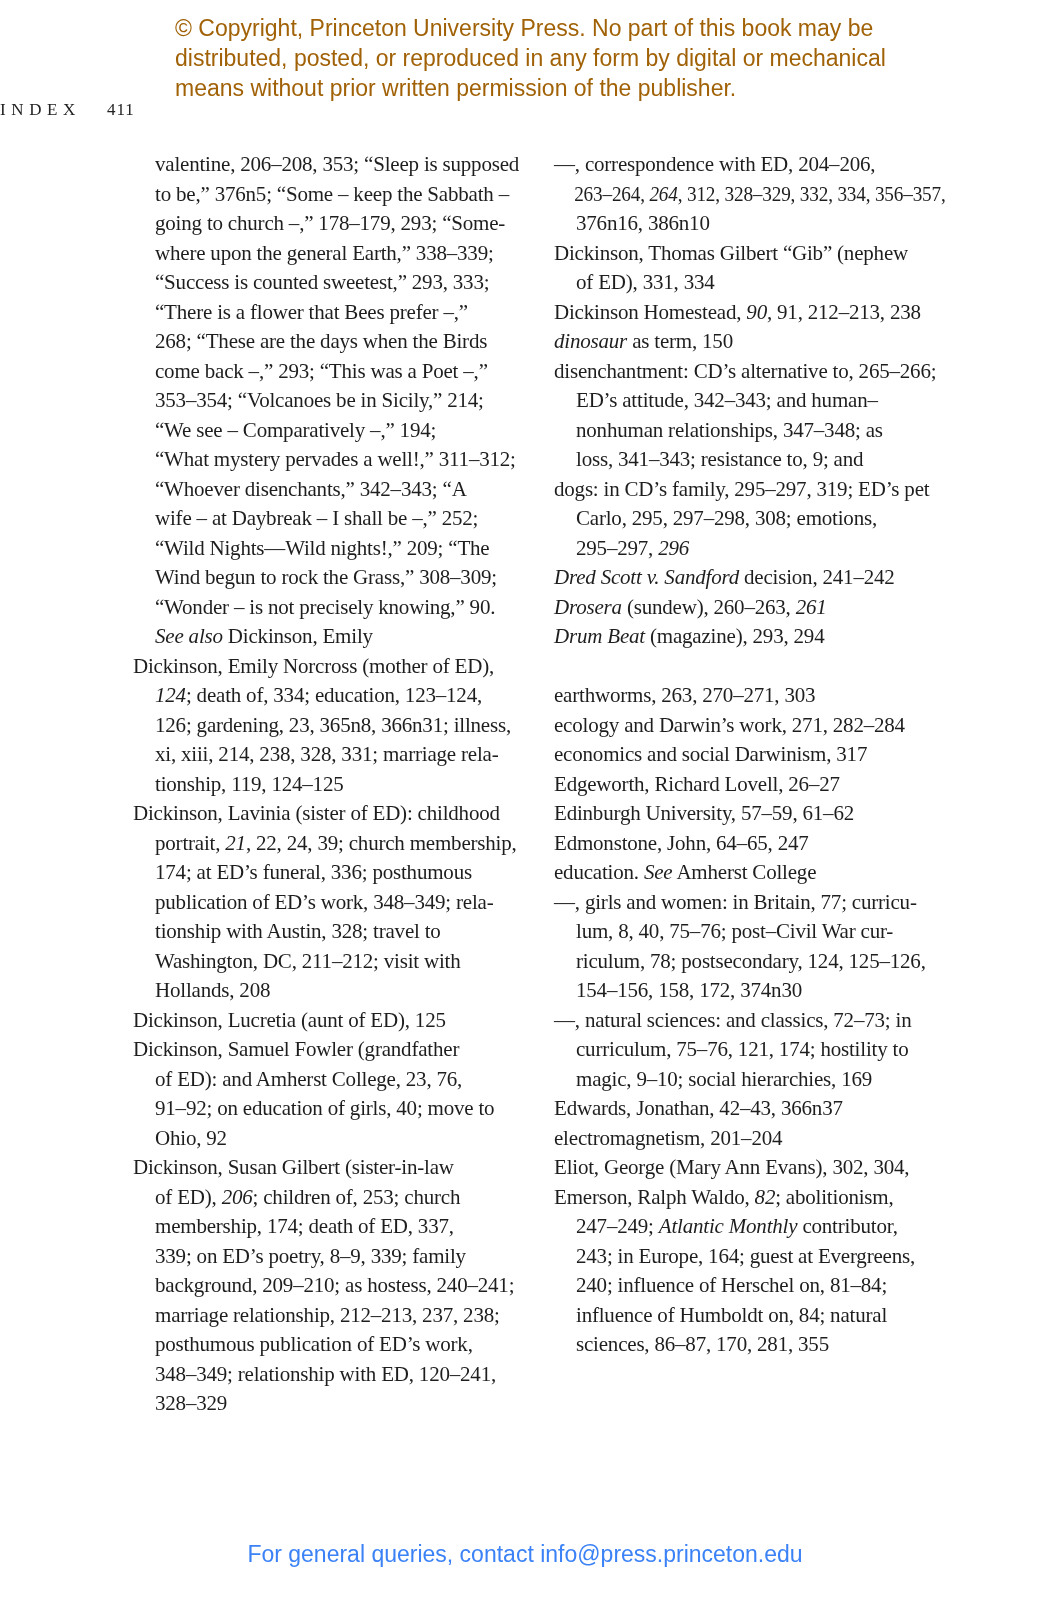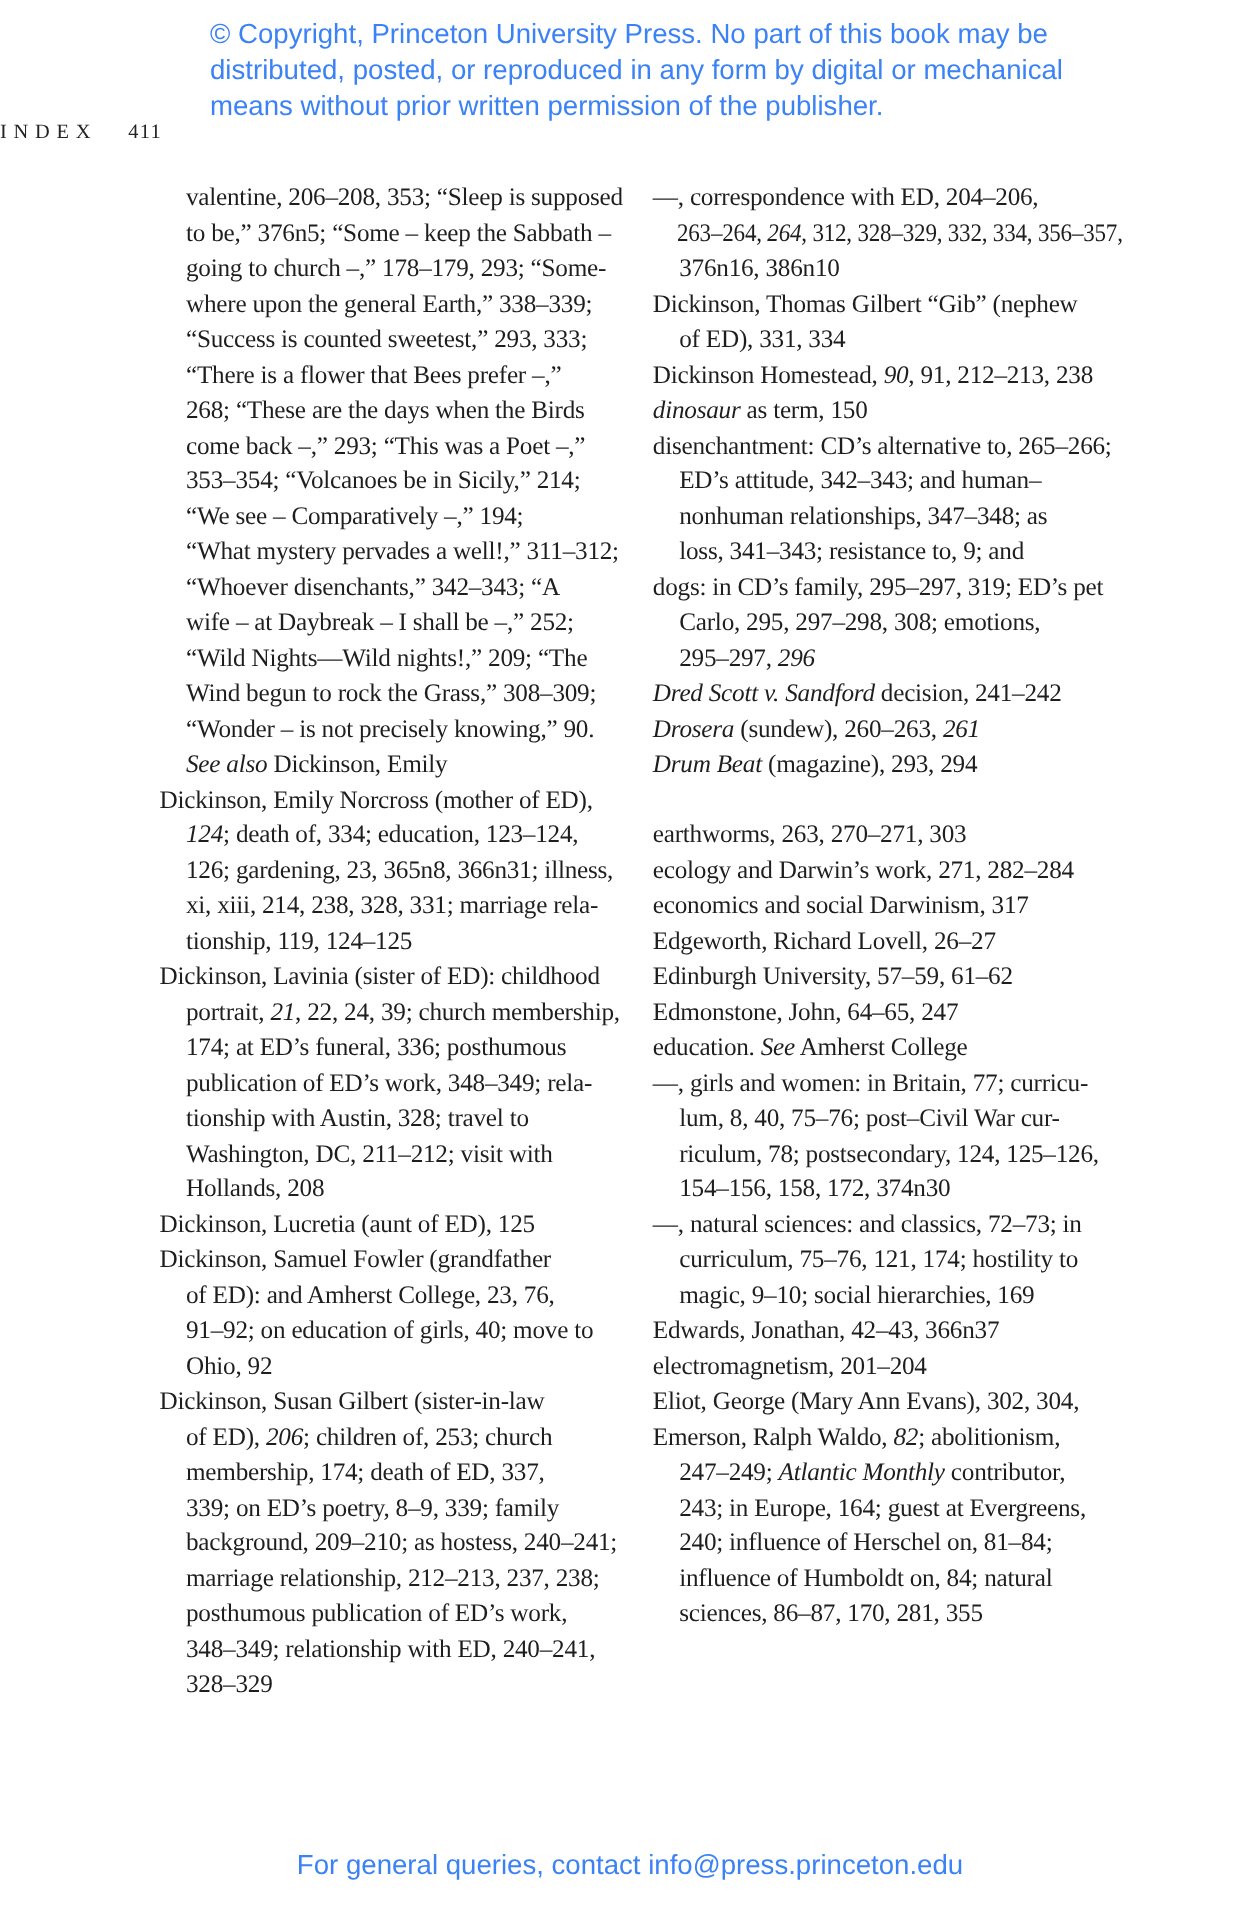--- a/index.html
+++ b/index.html
@@ -10,42 +10,42 @@
     color: #1e1e1e;
     position: relative;
     overflow: hidden;
   }
   .copyright {
     position: absolute;
     left: 175px; top: 13px;
     font-family: "Liberation Sans", sans-serif;
     font-size: 23px;
     line-height: 30px;
-    color: #3b82f6;
+    color: #a16207;
   }
   .running-head {
     position: absolute;
     top: 100px; left: 0; width: 1050px;
     text-align: left;
     font-size: 17px;
     color: #222;
   }
   .running-head .idx {
     letter-spacing: 0.33em;
     font-variant: small-caps;
   }
   .running-head .pgnum {
     margin-left: 26px;
     letter-spacing: 0.06em;
   }
   .columns {
     position: absolute;
     top: 150px; left: 133px;
     display: flex;
-    gap: 19px;
+    gap: 29px;
   }
   .col { width: 392px; }
   .line {
     font-size: 21px;
     line-height: 29.5px;
     min-height: 29.5px;
     white-space: nowrap;
     letter-spacing: -0.2px;
   }
   .ind { padding-left: 22px; }
@@ -110,21 +110,21 @@
         <div class="line ind"><span>of ED): and Amherst College, 23, 76,</span></div>
         <div class="line ind"><span>91–92; on education of girls, 40; move to</span></div>
         <div class="line ind"><span>Ohio, 92</span></div>
         <div class="line"><span>Dickinson, Susan Gilbert (sister-in-law</span></div>
         <div class="line ind"><span>of ED), </span><span class="it">206</span><span>; children of, 253; church</span></div>
         <div class="line ind"><span>membership, 174; death of ED, 337,</span></div>
         <div class="line ind"><span>339; on ED’s poetry, 8–9, 339; family</span></div>
         <div class="line ind"><span>background, 209–210; as hostess, 240–241;</span></div>
         <div class="line ind"><span>marriage relationship, 212–213, 237, 238;</span></div>
         <div class="line ind"><span>posthumous publication of ED’s work,</span></div>
-        <div class="line ind"><span>348–349; relationship with ED, 240–241,</span></div>
+        <div class="line ind"><span>348–349; relationship with ED, 120–241,</span></div>
         <div class="line ind"><span>328–329</span></div>
       </div>
     <div class="col" id="col-right">
         <div class="line"><span>—, correspondence with ED, 204–206,</span></div>
         <div class="line ind" style="transform-origin: left center; transform: scaleX(0.915888);"><span>263–264, </span><span class="it">264</span><span>, 312, 328–329, 332, 334, 356–357,</span></div>
         <div class="line ind"><span>376n16, 386n10</span></div>
         <div class="line"><span>Dickinson, Thomas Gilbert “Gib” (nephew</span></div>
         <div class="line ind"><span>of ED), 331, 334</span></div>
         <div class="line"><span>Dickinson Homestead, </span><span class="it">90</span><span>, 91, 212–213, 238</span></div>
         <div class="line"><span class="it">dinosaur</span><span> as term, 150</span></div>

